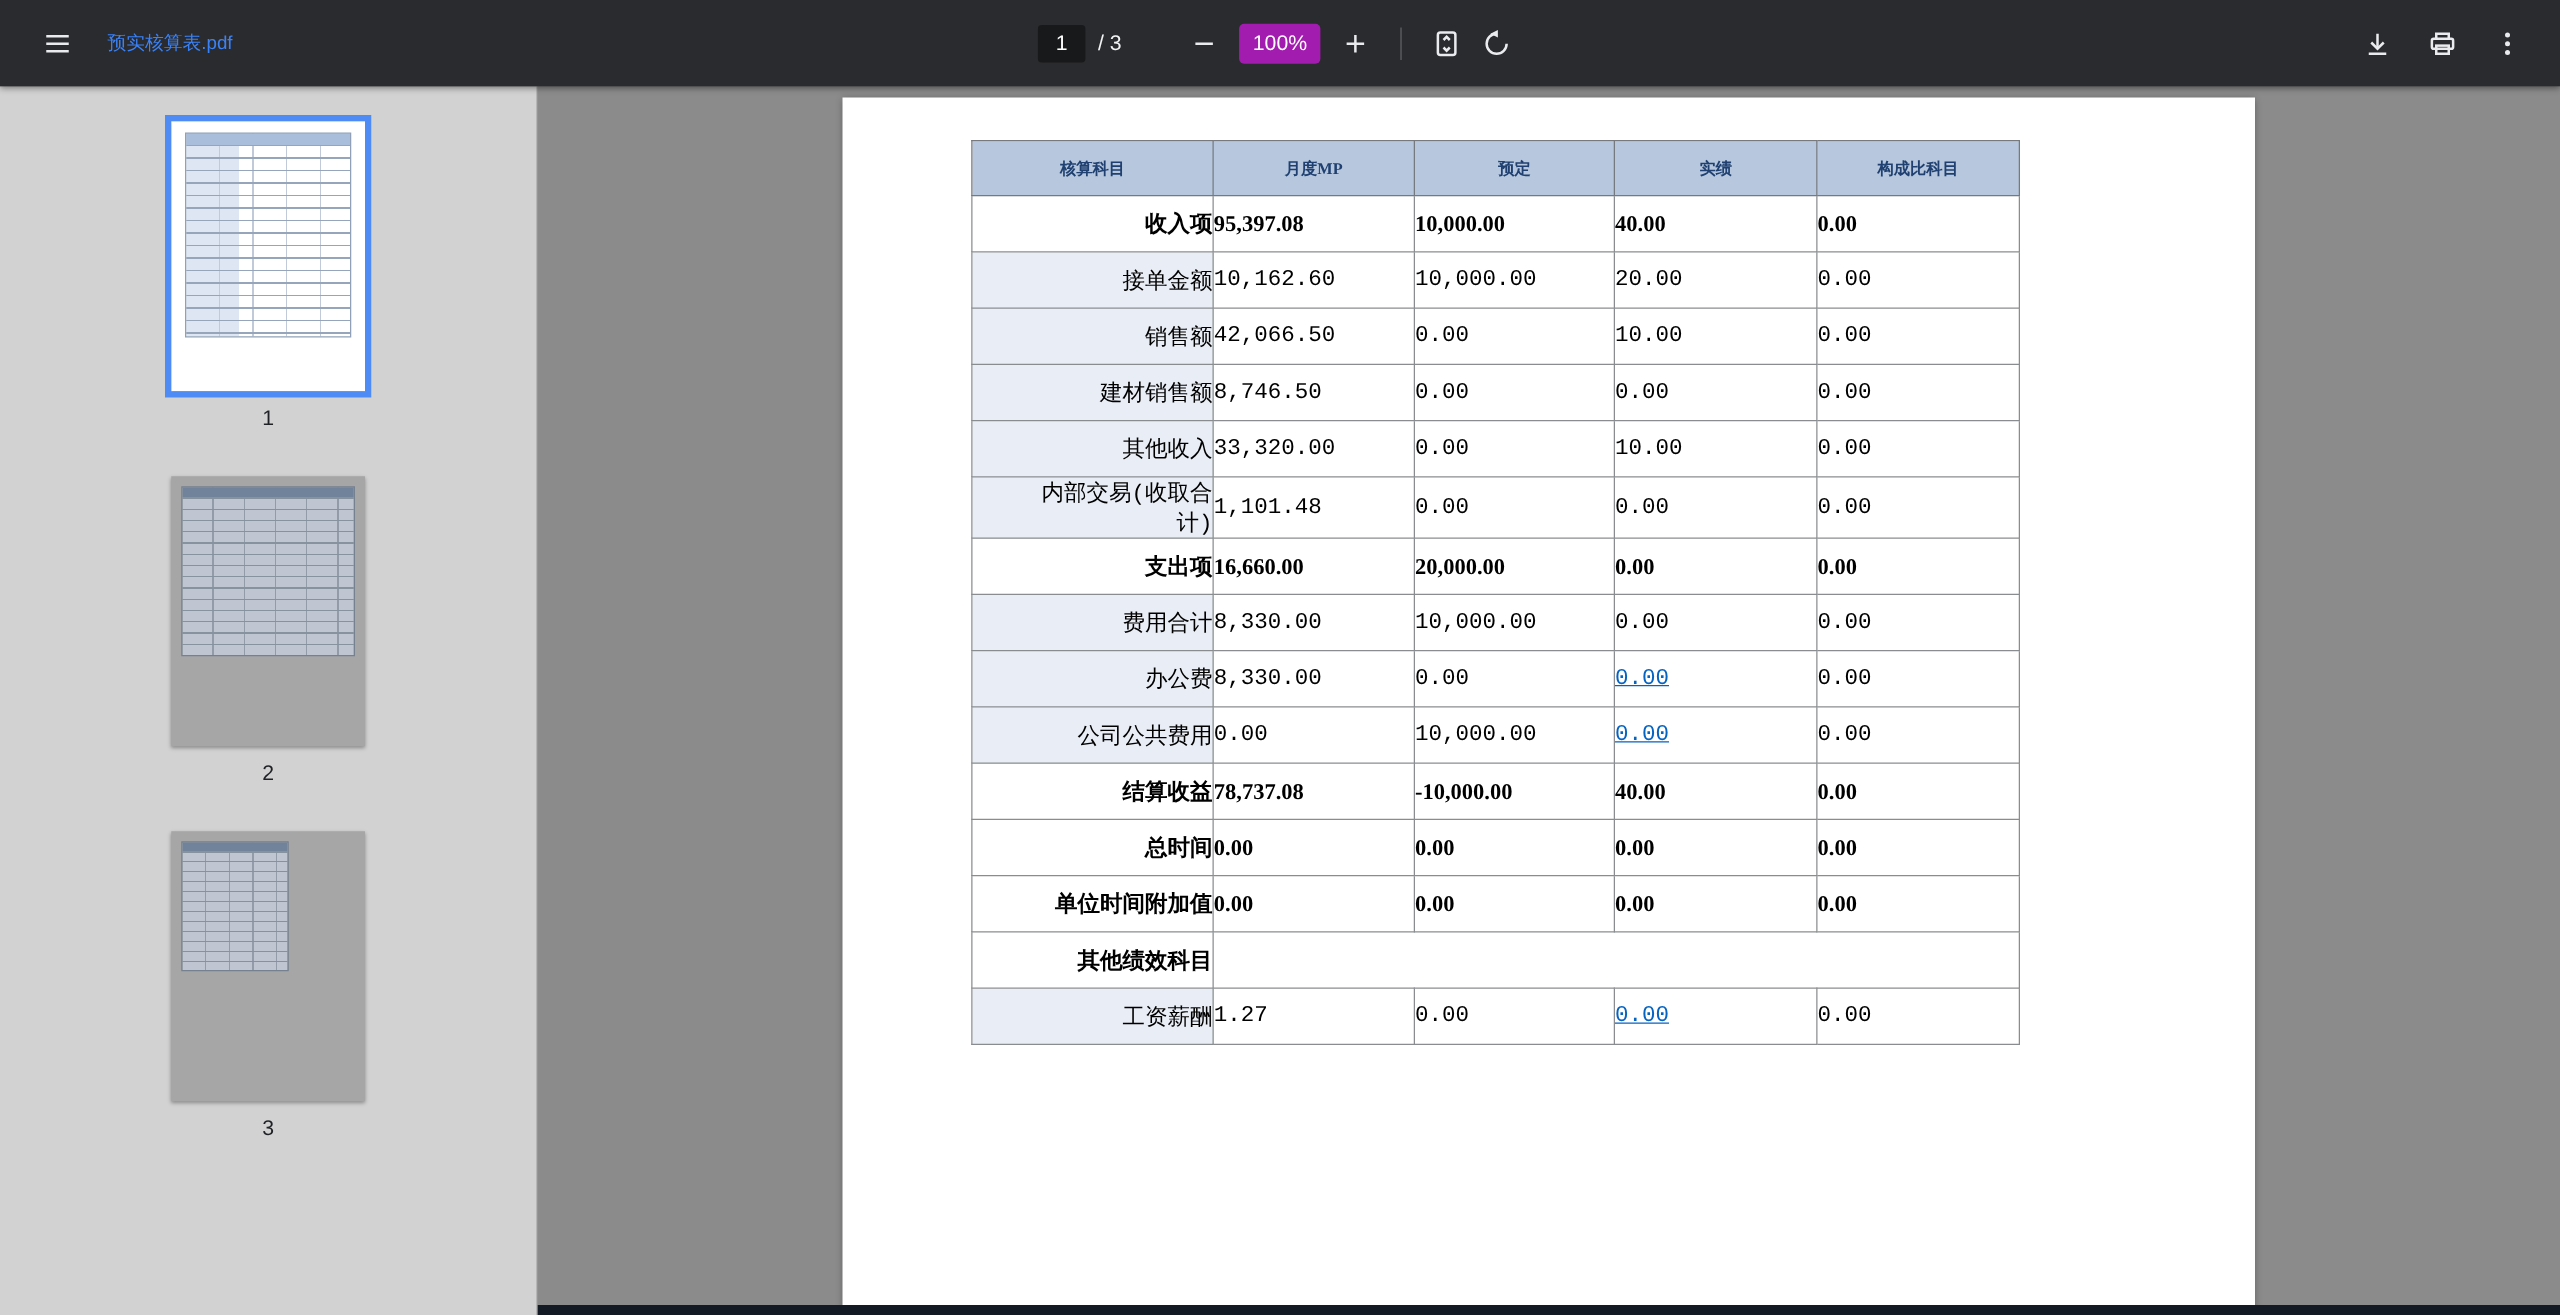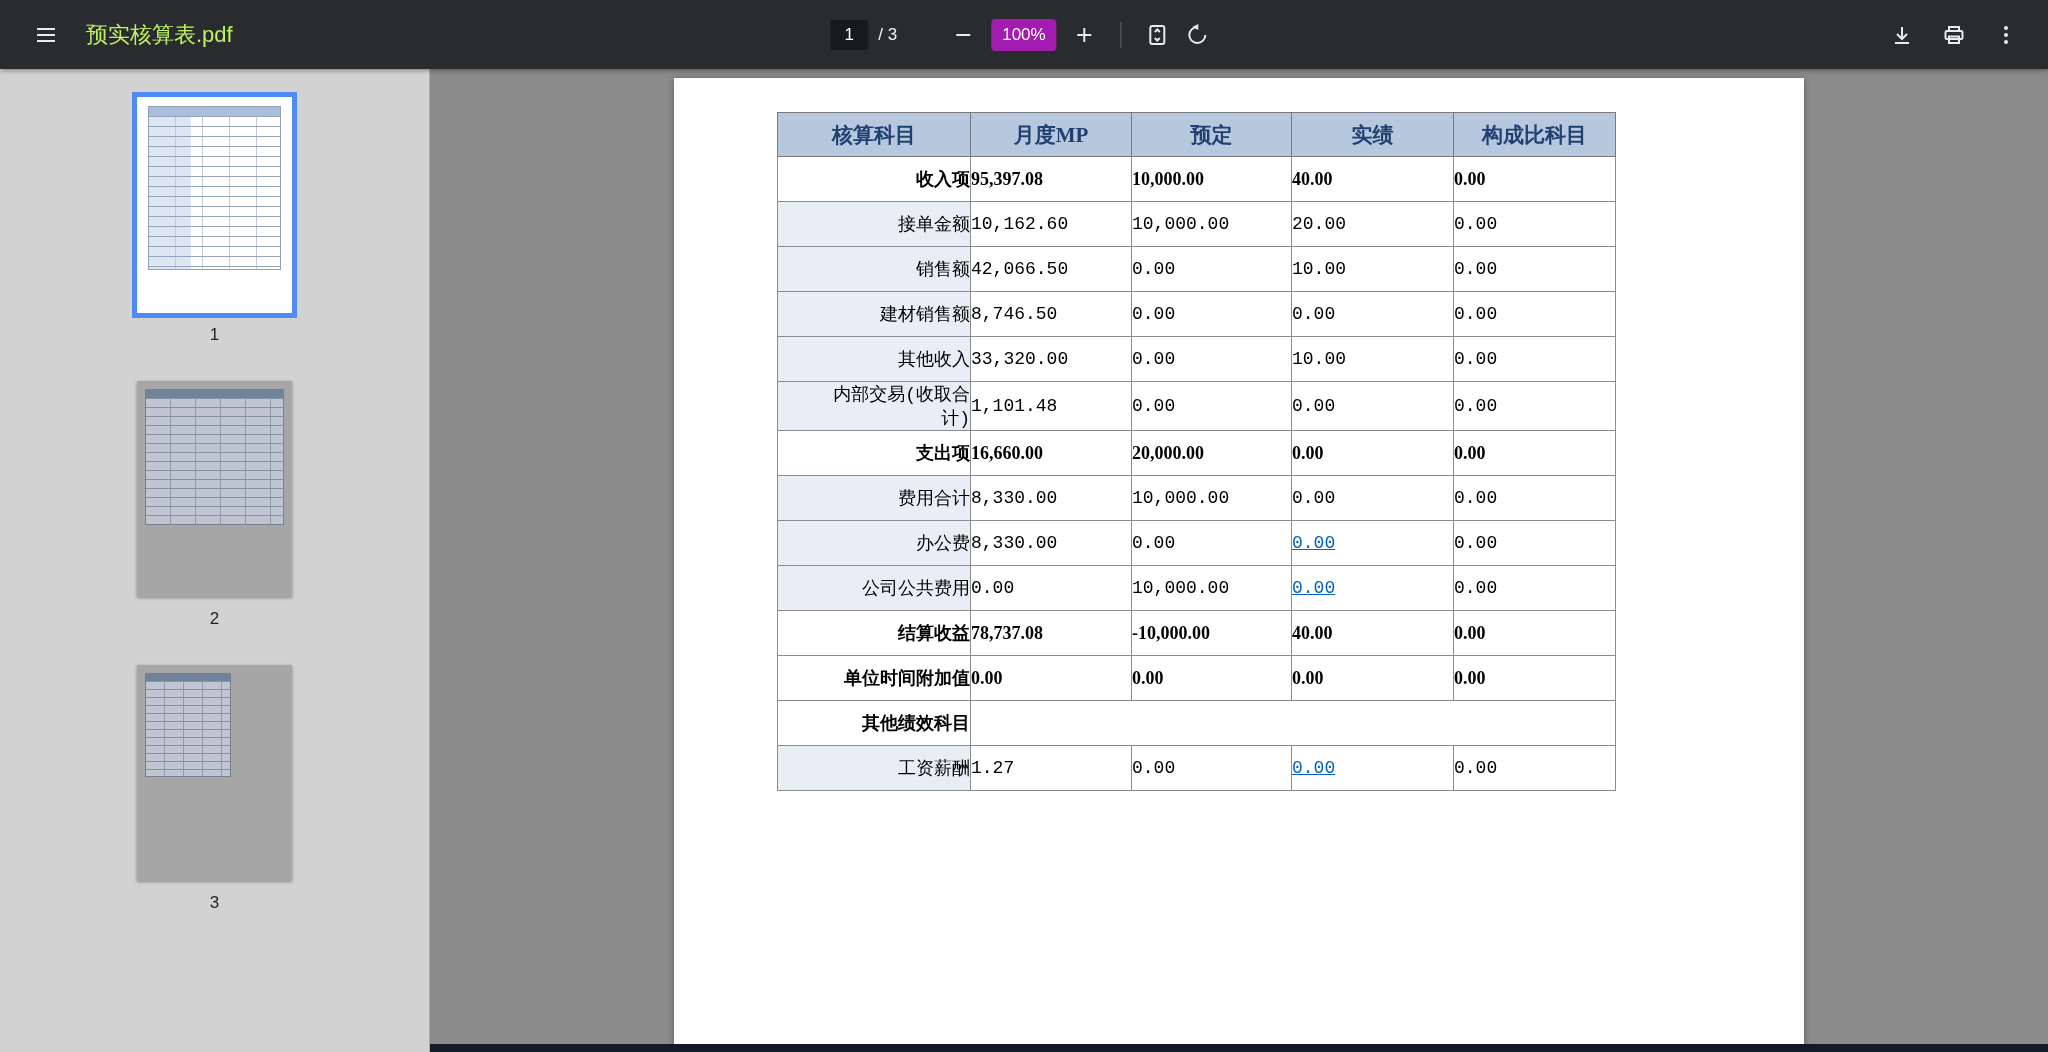--- a/index.html
+++ b/index.html
@@ -4,21 +4,21 @@
 <style>
   html,body{margin:0;padding:0;overflow:hidden;background:#8b8b8b;}
   *{box-sizing:border-box;}
   .app{width:2048px;height:1052px;display:flex;flex-direction:column;font-family:"Liberation Sans",sans-serif;}
 
   
   .toolbar{flex:0 0 69px;height:69px;background:var(--toolbar-bg,#2a2b2e);display:flex;align-items:center;position:relative;z-index:6;box-shadow:0 1px 5px rgba(0,0,0,.45);color:#e8eaed;}
   .icon-btn{width:40px;height:40px;border:none;background:transparent;color:#e9ebee;display:flex;align-items:center;justify-content:center;padding:0;cursor:pointer;border-radius:50%;}
   .icon-btn svg{display:block;}
   .tb-left{display:flex;align-items:center;padding-left:26px;min-width:0;}
-  .doc-title{margin-left:20px;font-size:22px;color:#bef264;white-space:nowrap;}
+  .doc-title{margin-left:20px;font-size:15px;color:#3b82f6;white-space:nowrap;}
   .tb-center{position:absolute;left:50%;top:0;height:100%;transform:translateX(-50%);display:flex;align-items:center;}
   .page-input{width:38px;height:30px;background:#18191b;border:none;border-radius:3px;color:#fff;font-size:17px;text-align:center;font-family:"Liberation Sans",sans-serif;outline:none;}
   .page-total{margin-left:10px;font-size:17px;color:#f1f3f4;padding-right:46px;white-space:nowrap;}
   .zoom-label{background:#a21caf;border-radius:4px;padding:6px 11px;font-size:17px;color:#fff;margin:0 8px;}
   .tb-divider{width:1px;height:26px;background:#5f6368;margin:0 16px;}
   .tb-right{margin-left:auto;display:flex;align-items:center;gap:12px;padding-right:22px;}
 
   
   .body{flex:1;display:flex;min-height:0;}
 
@@ -50,21 +50,21 @@
       linear-gradient(#bfc6d1 0 100%);}
   .thumb-label{margin-top:12px;font-size:17px;color:#1f2124;}
 
   
   .viewer{flex:1;position:relative;background:#8b8b8b;overflow:hidden;}
   .page{position:absolute;left:50%;transform:translateX(-50%);top:9px;width:1130px;height:1400px;background:#ffffff;box-shadow:0 1px 6px rgba(0,0,0,.35);}
   .hscrollbar{position:absolute;left:0;right:0;bottom:0;height:8px;background:#141a23;z-index:4;}
 
   
   .budget-table{position:absolute;left:103px;top:34px;border-collapse:collapse;table-layout:fixed;font-family:"Liberation Serif","DejaVu Serif",serif;border:1px solid #4a4a4a;}
-  .budget-table th{height:44px;border:1px solid #76797d;background:var(--table-header-bg,#b6c7de);color:var(--table-header-text,#1f4070);font-size:21px;font-weight:bold;text-align:center;padding:0;}
+  .budget-table th{height:44px;border:1px solid #76797d;background:var(--table-header-bg,#b6c7de);color:var(--table-header-text,#1f4070);font-size:13px;font-weight:bold;text-align:center;padding:0;}
   .budget-table td{height:45px;border:1px solid #8a8d90;font-size:18px;color:#000;padding:0;background:#fff;}
   .budget-table td.label{text-align:right;padding-left:9px;}
   .budget-table tr.group td{font-weight:bold;}
   .budget-table tr.sub td{font-weight:normal;font-family:Liberation Mono, monospace;}
   .budget-table tr.sub td.label{background:#e9eef6;padding-left:28px;}
   .budget-table td.num{text-align:left;padding-right:22px;}
   .cell-link{color:var(--link-blue,#0563c1);text-decoration:underline;}
 </style>
 </head>
 <body>
@@ -260,20 +260,27 @@
                 <td class="num">0.00</td>
               </tr>
               <tr class="group">
                 <td class="label">结算收益</td>
                 <td class="num">78,737.08</td>
                 <td class="num">-10,000.00</td>
                 <td class="num">40.00</td>
                 <td class="num">0.00</td>
               </tr>
               <tr class="group">
+                <td class="label">总时间</td>
+                <td class="num">0.00</td>
+                <td class="num">0.00</td>
+                <td class="num">0.00</td>
+                <td class="num">0.00</td>
+              </tr>
+              <tr class="group">
                 <td class="label">单位时间附加值</td>
                 <td class="num">0.00</td>
                 <td class="num">0.00</td>
                 <td class="num">0.00</td>
                 <td class="num">0.00</td>
               </tr>
               <tr class="group">
                 <td class="label">其他绩效科目</td>
                 <td colspan="4" class="num"></td>
               </tr>

